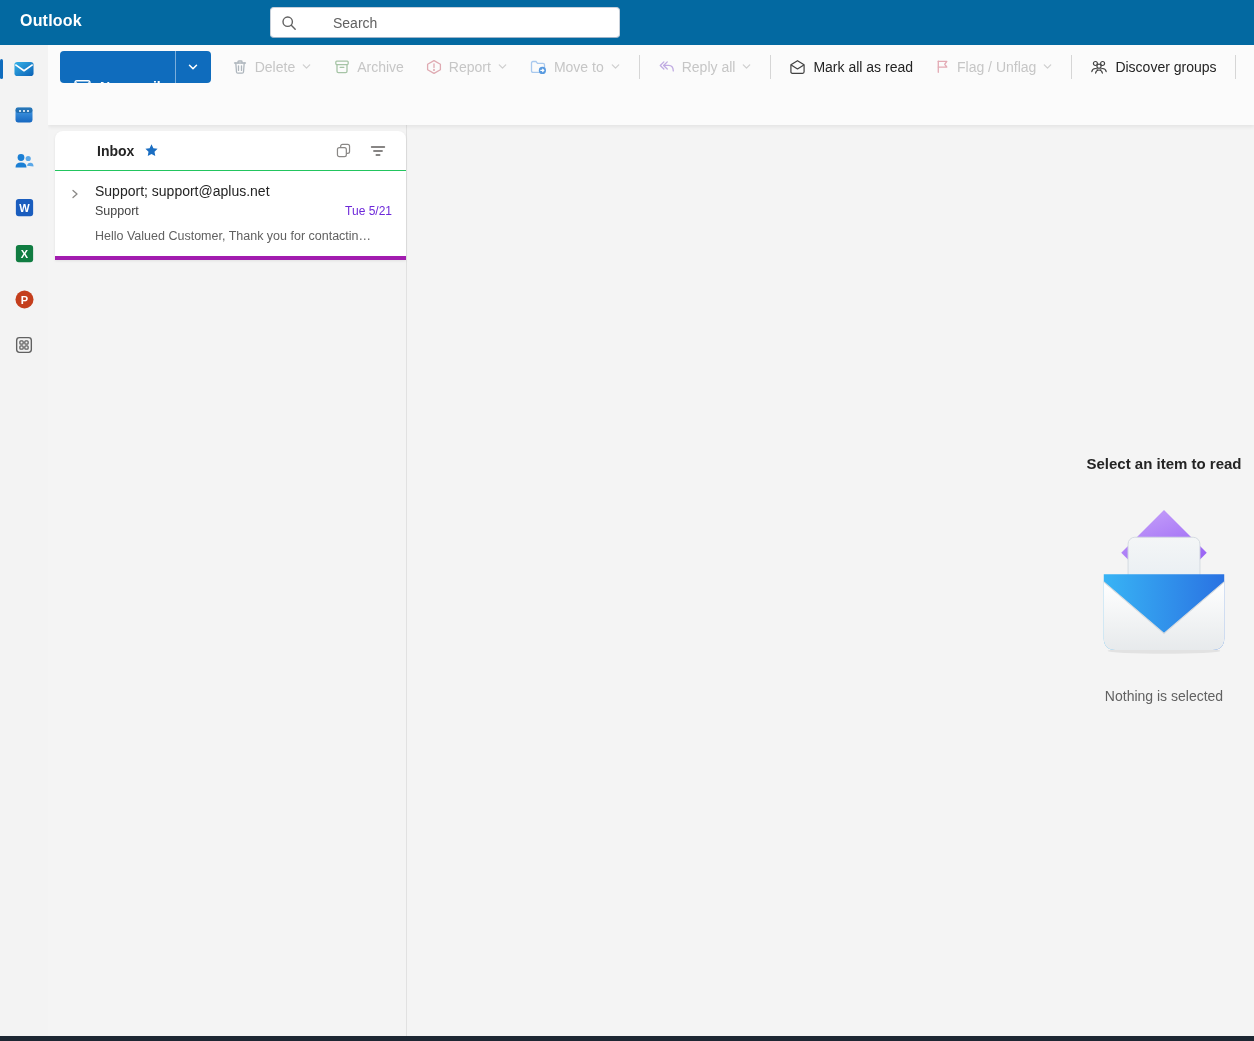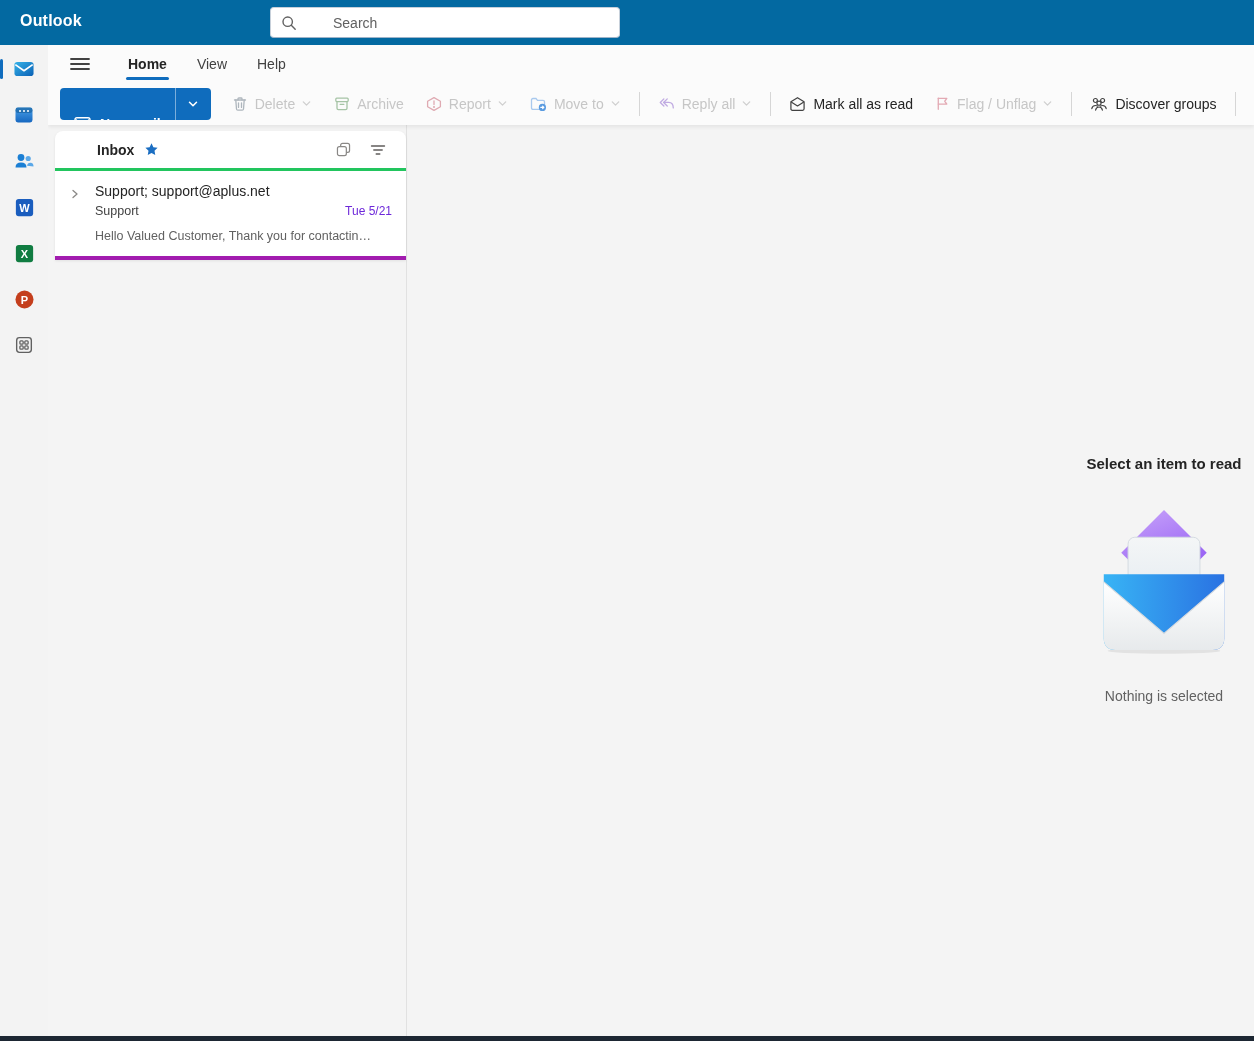--- a/index.html
+++ b/index.html
@@ -33,21 +33,21 @@
   .tb-divider { width:1px; height:24px; background:#d6d6d6; margin:0 7px; flex:none; }
   .newmail { display:flex; height:32px; background:#0f6cbd; border-radius:4px; overflow:hidden; margin-right:10px; flex:none; }
   .nm-main { display:flex; align-items:center; gap:9px; padding:0 14px; color:#fff; font-size:14px; font-weight:bold; border:none; background:transparent; font-family:inherit; cursor:pointer;margin-top:36px; }
   .nm-chev { display:flex; align-items:center; justify-content:center; width:36px; border:none; background:transparent; border-left:1px solid rgba(255,255,255,.45); cursor:pointer; }
 
   
   .content { position:absolute; left:48px; top:125px; right:0; bottom:5px; background:#f4f4f4; }
   .panel-divider { position:absolute; left:358px; top:0; bottom:0; width:1px; background:#e1e1e1; }
 
   .list-card { position:absolute; left:7px; top:6px; width:351px; background:#fff; border-radius:8px 8px 0 0; box-shadow:0 1px 3px rgba(0,0,0,.08); }
-  .list-header { height:40px; display:flex; align-items:center; padding:0 16px 0 42px; border-bottom:3px solid #22c55e; }
+  .list-header { height:40px; display:flex; align-items:center; padding:0 16px 0 42px; border-bottom:1px solid #22c55e; }
   .list-title { font-size:14px; font-weight:bold; color:#242424; }
   .list-header .star { margin-left:10px; display:flex; }
   .list-header .spacer { flex:1; }
   .icon-btn { border:none; background:transparent; padding:4px; display:flex; align-items:center; cursor:pointer; border-radius:4px; }
   .icon-btn + .icon-btn { margin-left:10px; }
 
   .message-item { position:relative; padding:11px 14px 13px 40px; border-bottom:4px solid #a21caf; cursor:pointer; }
   .msg-chevron { position:absolute; left:15px; top:15px; }
   .msg-sender { font-size:14px; color:#242424; line-height:1.3; }
   .msg-row { display:flex; justify-content:space-between; align-items:baseline; margin-top:4px;text-align:right; }
@@ -135,34 +135,20 @@
       <rect x="4" y="4" width="16" height="16" rx="3" fill="none" stroke="#616161" stroke-width="1.5"></rect>
       <rect x="7.5" y="7.5" width="3.6" height="3.6" rx="1" fill="none" stroke="#616161" stroke-width="1.4"></rect>
       <rect x="12.9" y="7.5" width="3.6" height="3.6" rx="1" fill="none" stroke="#616161" stroke-width="1.4"></rect>
       <rect x="7.5" y="12.9" width="3.6" height="3.6" rx="1" fill="none" stroke="#616161" stroke-width="1.4"></rect>
       <rect x="12.9" y="12.9" width="3.6" height="3.6" rx="1" fill="none" stroke="#616161" stroke-width="1.4"></rect>
     </svg>
   </div>
 </div>
 
 <div class="ribbon">
-  <div class="tabs-row">
-    <button class="hamburger">
-      <svg width="20" height="14" viewBox="0 0 20 14">
-          <g stroke="#424242" stroke-width="1.8" stroke-linecap="round">
-            <line x1="1" y1="2" x2="19" y2="2"></line>
-            <line x1="1" y1="7" x2="19" y2="7"></line>
-            <line x1="1" y1="12" x2="19" y2="12"></line>
-          </g>
-        </svg>
-    </button>
-    <button class="tab active">Home</button>
-    <button class="tab">View</button>
-    <button class="tab">Help</button>
-  </div>
 
   <div class="toolbar">
 
     <div class="newmail">
       <button class="nm-main">
         <svg width="17" height="15" viewBox="0 0 20 16">
             <rect x="1.2" y="1.2" width="17.6" height="13.6" rx="2.2" fill="none" stroke="#fff" stroke-width="1.6"></rect>
             <path d="M2 3.5 l8 5.6 8-5.6" fill="none" stroke="#fff" stroke-width="1.6" stroke-linejoin="round"></path>
           </svg>
         <span>New mail</span>

